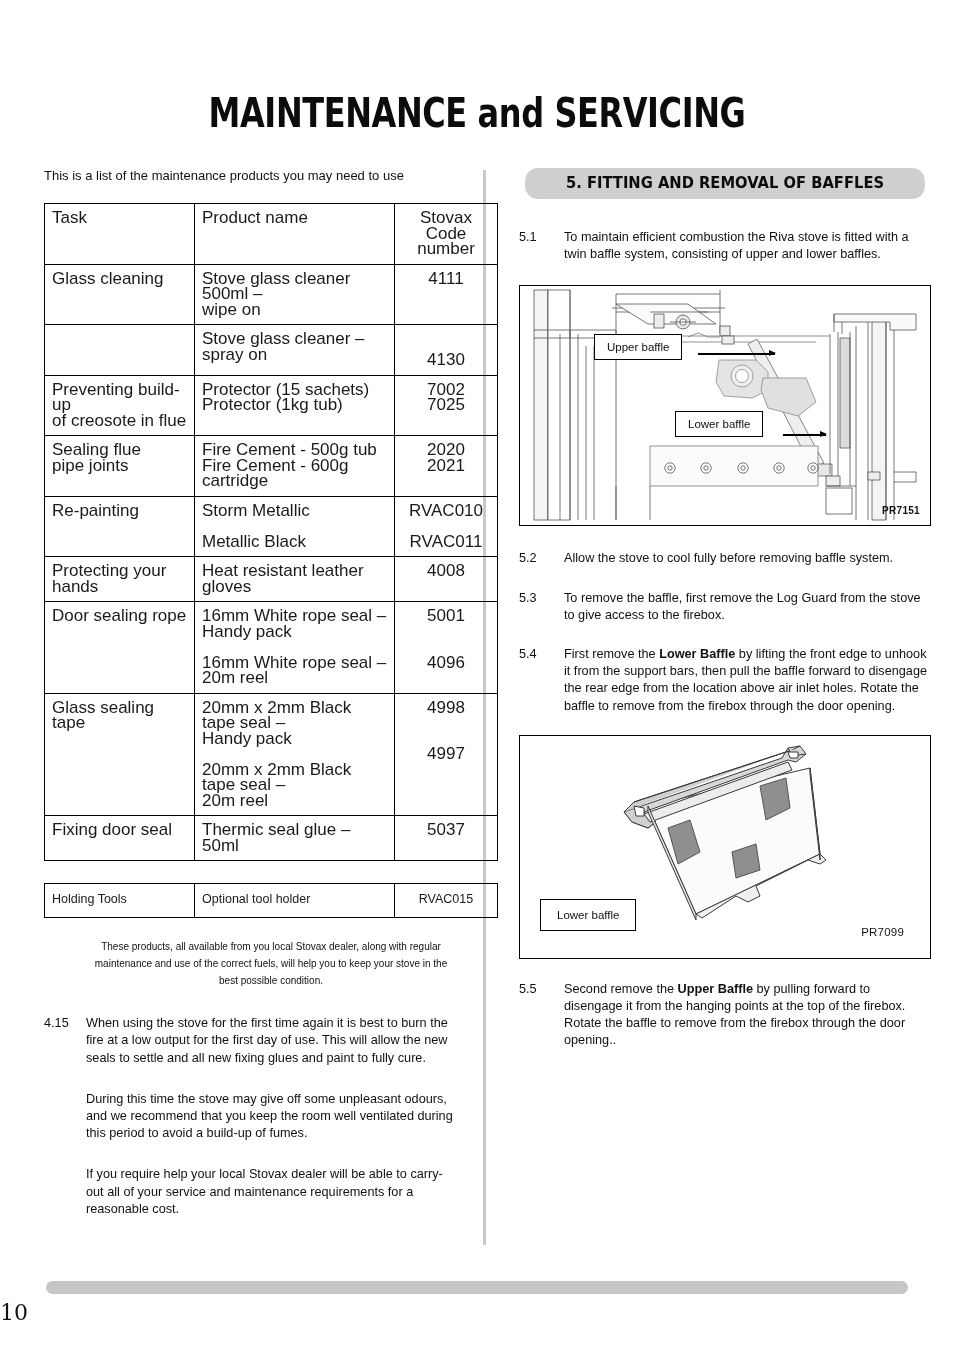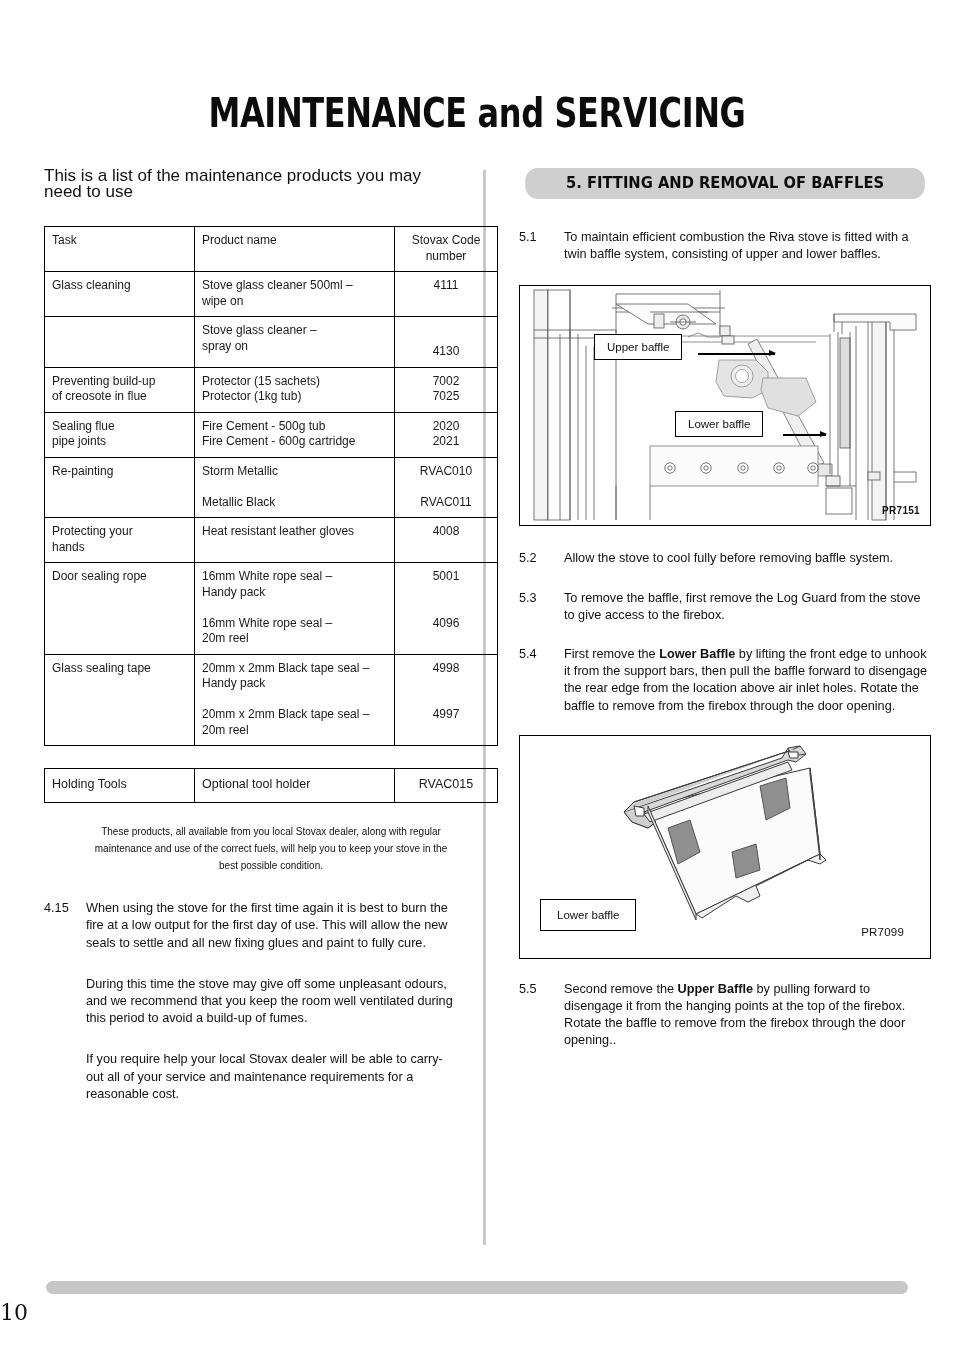--- a/index.html
+++ b/index.html
@@ -52,31 +52,31 @@
 
   
   .left-col {
     position: absolute;
     left: 44px;
     top: 168px;
     width: 412px;
   }
 
   .intro-line {
-    font-size: 17px;
+    font-size: 13px;
     line-height: 16px;
     color: #111;
-    margin-bottom: 26px;
+    margin-bottom: 19px;
   }
 
   table.products {
     border-collapse: collapse;
     width: 408px;
     table-layout: fixed;
-    font-size: 12px;
+    font-size: 17px;
     color: #1a1a1a;
   }
   table.products td {
     border: 1.3px solid #000;
     padding: 6px 7px 7px 7px;
     vertical-align: top;
     line-height: 15.5px;
   }
   table.products td.col-task { width: 135px; }
   table.products td.col-prod { width: 185px; }
@@ -321,20 +321,25 @@
           <td class="col-prod cell-lines" style="white-space:pre-line">20mm x 2mm Black tape seal –
 Handy pack
 
 20mm x 2mm Black tape seal –
 20m reel</td>
           <td class="col-code" style="white-space:pre-line">4998
 
 
 4997</td>
         </tr>
+        <tr>
+          <td class="col-task">Fixing door seal</td>
+          <td class="col-prod cell-lines" style="white-space:pre-line">Thermic seal glue – 50ml</td>
+          <td class="col-code">5037</td>
+        </tr>
       </tbody>
     </table>
 
     <table class="tools">
       <tbody>
         <tr>
           <td class="col-task">Holding Tools</td>
           <td class="col-prod">Optional tool holder</td>
           <td class="col-code">RVAC015</td>
         </tr>

